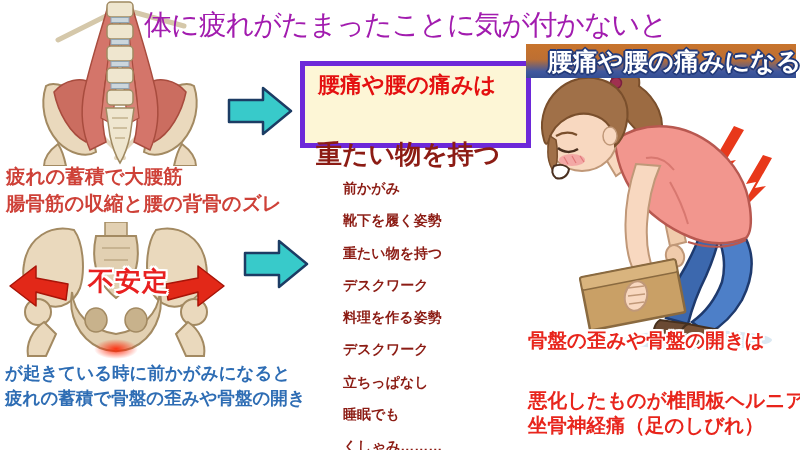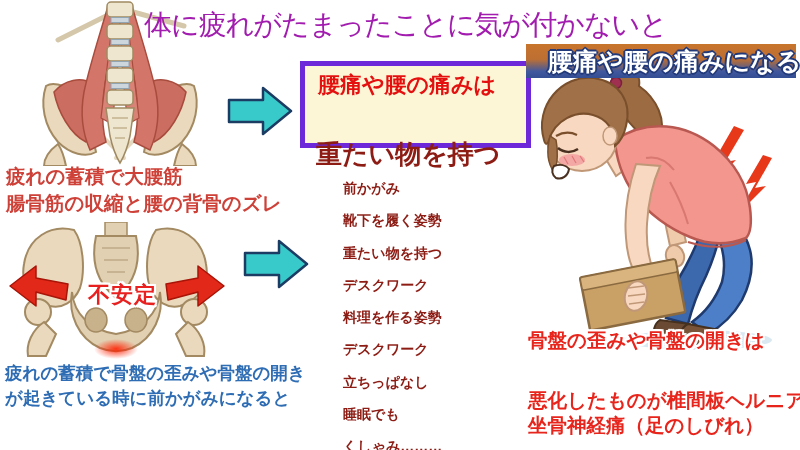--- a/index.html
+++ b/index.html
@@ -28,21 +28,21 @@
   .cap-blue{left:5px;top:361px;color:#2e6db4;font-size:17.5px;font-weight:bold;line-height:25px;white-space:nowrap;z-index:5;}
   .cap-red span,.cap-blue span{display:block;}
   
   .outline-white{text-shadow:-2px 0 #fff,2px 0 #fff,0 -2px #fff,0 2px #fff,
                  -2px -2px #fff,2px -2px #fff,-2px 2px #fff,2px 2px #fff;}
   .cap-right{color:#e8251c;font-size:19.5px;font-weight:bold;line-height:25px;white-space:nowrap;z-index:8;}
   .cap-right span{display:block;}
   .cap-right-1{left:528px;top:328px;}
   .cap-right-2{left:528px;top:388px;}
   
-  .unstable{left:88px;top:280px;color:#e82020;font-size:22px;font-weight:bold;letter-spacing:1px;z-index:7;}
+  .unstable{left:88px;top:264px;color:#e82020;font-size:26px;font-weight:bold;letter-spacing:1px;z-index:7;}
   
   .flow1{left:227px;top:84px;z-index:4;}
   .flow2{left:243px;top:237px;z-index:4;}
   svg{display:block;}
 </style>
 </head>
 <body>
 
 <div id="stage">
 
@@ -101,22 +101,22 @@
     <circle cx="186" cy="90" r="13" fill="#ead9bd" stroke="#a38a62" stroke-width="2"></circle>
     <path d="M180,100 L168,112 L178,134 L196,134 C198,122 192,108 180,100 Z" fill="#ead9bd" stroke="#a38a62" stroke-width="2"></path>
     <ellipse cx="108" cy="127" rx="22" ry="10" fill="url(#pg)"></ellipse>
     <polygon points="2,64 28,44 28,56 60,62 58,78 28,70 28,84" fill="#e22818" stroke="#a81408" stroke-width="1.5" stroke-linejoin="round"></polygon>
     <polygon points="216,64 190,44 190,56 158,62 160,78 190,70 190,84" fill="#e22818" stroke="#a81408" stroke-width="1.5" stroke-linejoin="round"></polygon>
   </svg>
 
   <div class="abs unstable outline-white">不安定</div>
 
   <div class="abs cap-blue">
+    <span>が起きている時に前かがみになると</span>
     <span>疲れの蓄積で骨盤の歪みや骨盤の開き</span>
-    <span>が起きている時に前かがみになると</span>
   </div>
 
   <svg class="abs flow1" width="66" height="54" viewBox="0 0 66 54">
     <polygon points="2,16 36,16 36,4 64,27 36,50 36,38 2,38" fill="#38caca" stroke="#1c3c64" stroke-width="2.5" stroke-linejoin="round"></polygon>
   </svg>
   <svg class="abs flow2" width="66" height="54" viewBox="0 0 66 54">
     <polygon points="2,16 36,16 36,4 64,27 36,50 36,38 2,38" fill="#38caca" stroke="#1c3c64" stroke-width="2.5" stroke-linejoin="round"></polygon>
   </svg>
 
   <div class="abs trigger-box">

